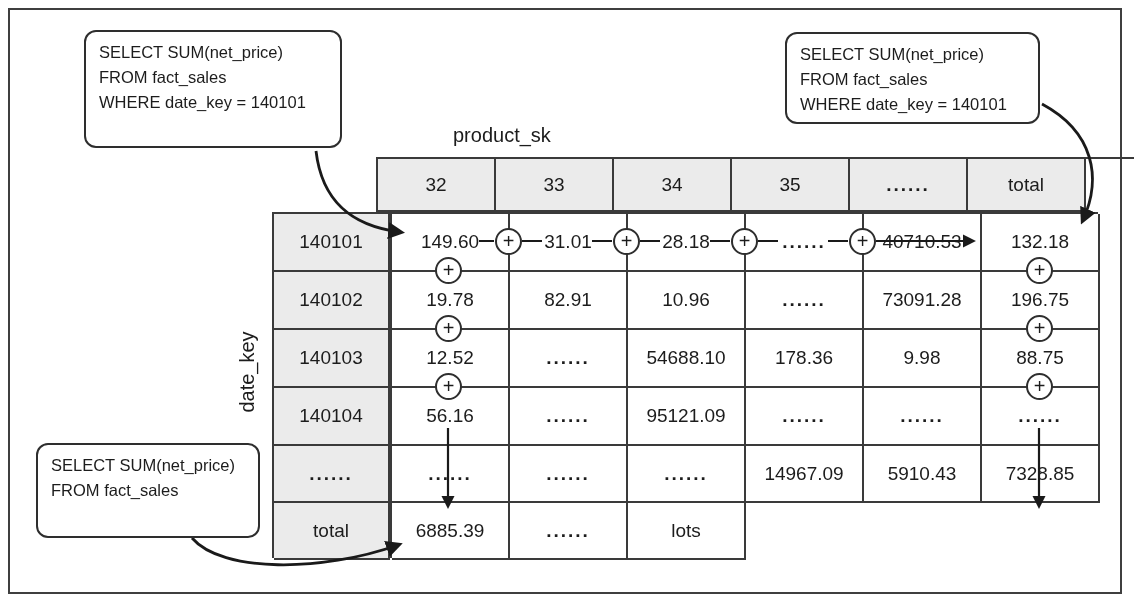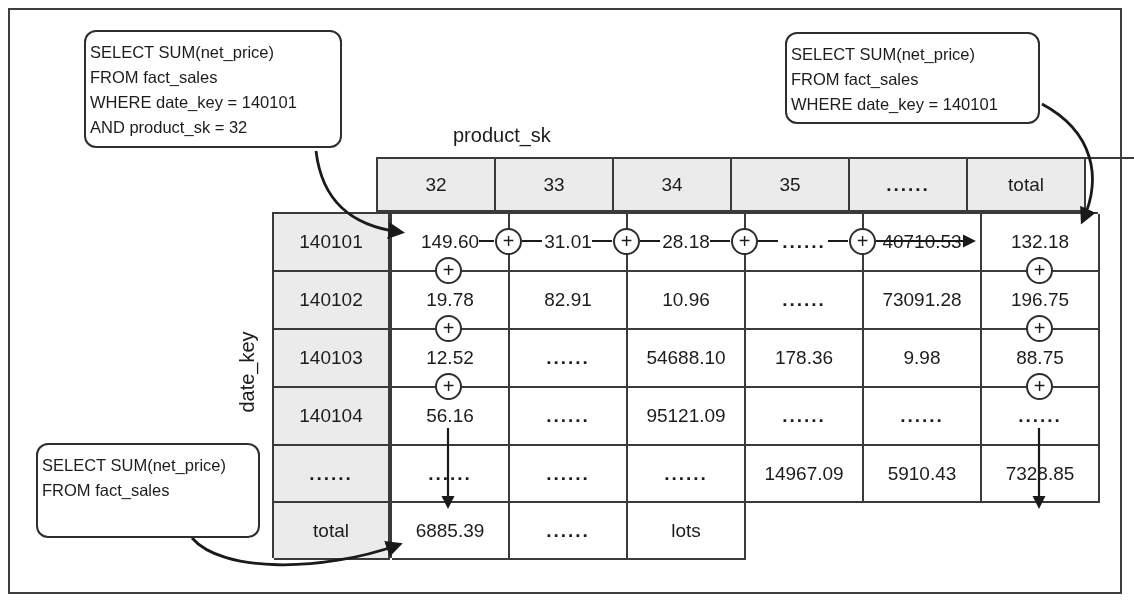--- a/index.html
+++ b/index.html
@@ -8,21 +8,21 @@
     font-family:"Liberation Sans",sans-serif;color:#1c1c1c;
   }
   .frame{
     position:absolute;left:8px;top:8px;width:1114px;height:586px;
     border:2px solid #3f3f3f;box-sizing:border-box;
   }
   
   .callout{
     position:absolute;box-sizing:border-box;background:#fff;
     border:2px solid #2e2e2e;border-radius:12px;
-    padding:8px 4px;font-size:16.5px;line-height:25px;white-space:nowrap;
+    padding:8px 13px;font-size:16.5px;line-height:25px;white-space:nowrap;
     z-index:6;
   }
   .callout div{white-space:nowrap;}
   .callout.tl{left:84px;top:30px;width:258px;height:118px;}
   .callout.tr{left:785px;top:32px;width:255px;height:92px;}
   .callout.bl{left:36px;top:443px;width:224px;height:95px;}
   
   .axis-label{position:absolute;font-size:20px;color:#1c1c1c;z-index:2;}
   .axis-label.cols{left:453px;top:124px;}
   .axis-label.rows{
@@ -57,21 +57,20 @@
 <body>
 
 <div class="canvas">
 
   <div class="frame"></div>
 
   <div class="callout tl">
     <div>SELECT SUM(net_price)</div>
     <div>FROM fact_sales</div>
     <div>WHERE date_key = 140101</div>
-    <div>AND product_sk = 32</div>
   </div>
 
   <div class="callout tr">
     <div>SELECT SUM(net_price)</div>
     <div>FROM fact_sales</div>
     <div>WHERE date_key = 140101</div>
   </div>
 
   <div class="callout bl">
     <div>SELECT SUM(net_price)</div>

